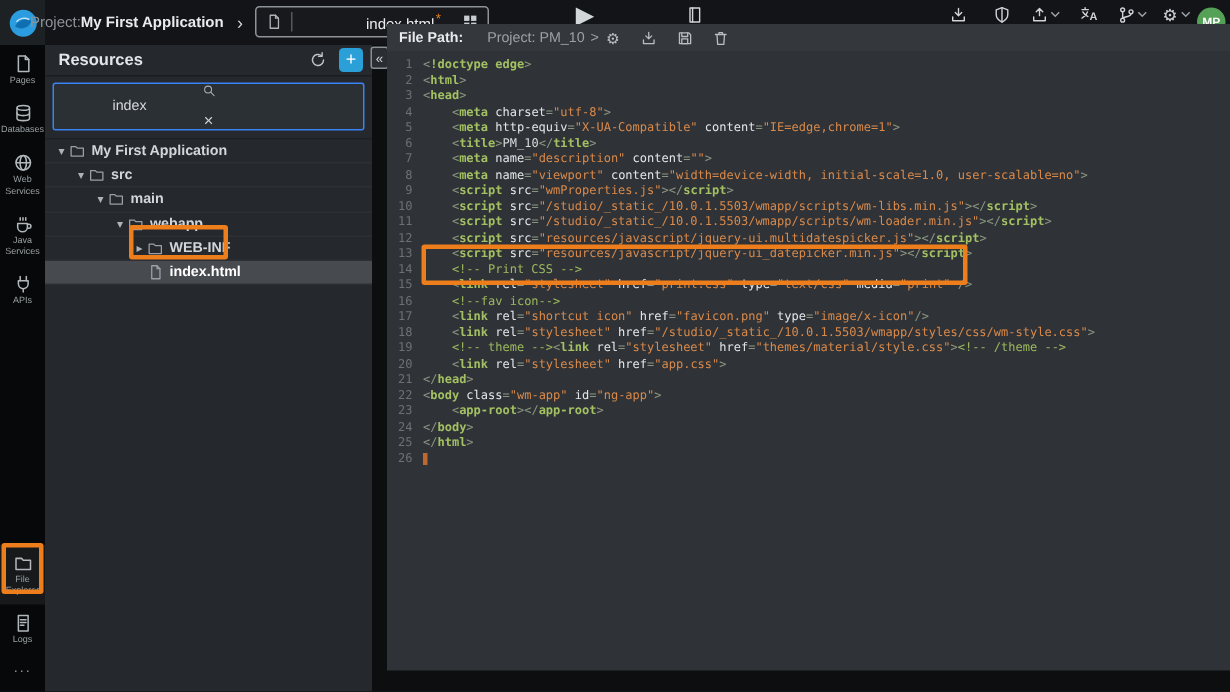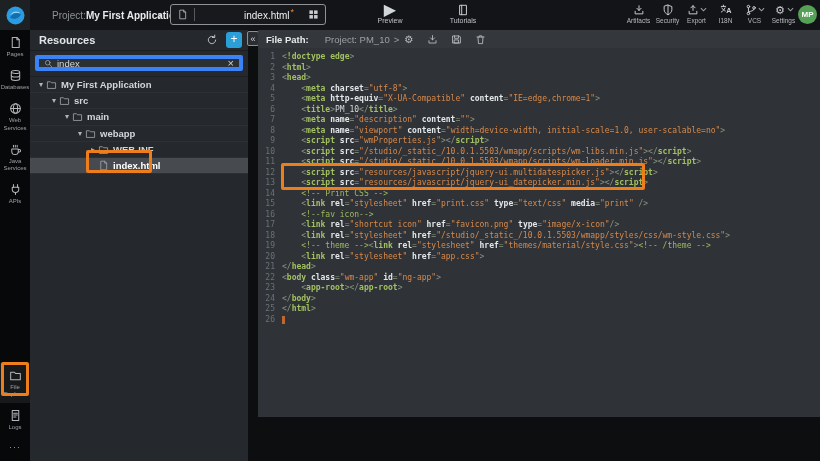--- a/index.html
+++ b/index.html
@@ -4,21 +4,21 @@
 <style>
   * { box-sizing: border-box; margin: 0; padding: 0; }
   html,body { width:820px; height:461px; overflow:hidden; background:#0c0e10;
               font-family:"Liberation Sans", sans-serif; }
   #app { position:relative; width:820px; height:461px; background:#0c0e10; }
 
   
   #topbar { position:absolute; left:0; top:0; width:820px; height:30px; background:#121417; }
   #logo-cell { position:absolute; left:0; top:0; width:30px; height:30px; background:#1e2124;
                display:flex; align-items:center; justify-content:center; cursor:pointer; }
-  #project-area { position:absolute; left:52px; top:0; height:30px; display:flex; align-items:center; }
+  #project-area { position:absolute; left:20px; top:0; height:30px; display:flex; align-items:center; }
   .project-label { color:#8d9296; font-size:10px; }
   .project-name  { color:#e8eaec; font-size:10px; font-weight:bold; }
   #project-chevron { position:absolute; left:158px; top:0; height:30px; display:flex; align-items:center;
                      color:#d6d9db; font-size:12px; }
   #file-tab { position:absolute; left:170px; top:4px; height:21px; border:1px solid #8e9398;
               border-radius:3px; background:#17191c; display:flex; align-items:center;
               padding:0 6px; gap:6px; cursor:pointer; }
   #file-tab .tab-file-icon { color:#aeb3b7; display:flex; }
   #file-tab .tab-divider { width:1px; height:13px; background:#55595d; }
   #file-tab .tab-label { color:#eceef0; font-size:10px; font-weight:normal;margin-left:43px; }
@@ -53,56 +53,56 @@
 
   
   #resources { position:absolute; left:30px; top:30px; width:218px; height:431px; background:#25292d; }
   #res-header { height:21px; display:flex; align-items:center; padding:0 6px 0 9px;
                 border-bottom:1px solid #1b1e21; }
   #res-title { flex:1; color:#e3e6e8; font-size:11px; font-weight:bold; }
   #res-refresh { color:#c2c6ca; display:flex; margin-right:8px; cursor:pointer; }
   #res-add { width:16px; height:16px; background:#2a9fd8; border-radius:3px; color:#fff;
              font-size:12px; line-height:14px; text-align:center; cursor:pointer; }
   #res-search-row { padding:4px 5px 5px; border-bottom:1px solid #1e2124; }
-  #res-search-box { height:16px; border:4px solid #3b82f6; border-radius:2px; background:#2b3034;
-                    display:flex; align-items:center; padding:0 5px; }
+  #res-search-box { height:32px; border:1px solid #3b82f6; border-radius:2px; background:#2b3034;
+                    display:flex; align-items:center; padding:0 5px;flex-direction:column; }
   #res-search-box .mag { color:#a9afb3; display:flex; }
   #res-search-input { flex:1; background:transparent; border:none; outline:none; color:#d7dadd;
                       font-size:9.5px; margin-left:4px; font-family:"Liberation Sans",sans-serif; }
   #res-search-clear { color:#cfd3d6; font-size:11px; cursor:pointer; line-height:1; }
   .tree-row { height:16.2px; display:flex; align-items:center; border-bottom:1px solid #2c3034;
               cursor:pointer; }
   .tree-arrow { width:10px; color:#aeb3b7; font-size:8px; text-align:center; flex:none; }
   .tree-icon { color:#9aa0a5; display:flex; margin-right:4px; flex:none; }
   .tree-label { color:#d3d6d9; font-size:9.5px; font-weight:bold; white-space:nowrap; }
   .tree-row.sel { background:#474b50; }
   .tree-row.sel .tree-label { color:#ffffff; }
 
   #collapse-btn { position:absolute; left:247px; top:31px; width:12px; height:15px; background:#2a2d31;
                   border:1px solid #8a8f94; border-radius:2px; color:#d3d6da; font-size:9px;
                   display:flex; align-items:center; justify-content:center; cursor:pointer; }
 
   
-  #editor { position:absolute; left:258px; top:30px; width:562px; height:387px; background:#2f3337; }
+  #editor { position:absolute; left:258px; top:16px; width:562px; height:431px; background:#2f3337; }
   #filepath { height:18px; background:#34383c; display:flex; align-items:center; padding:0 8px;
               font-size:9.5px; }
   #filepath .fp-label { color:#e8eaec; font-weight:bold; margin-right:4px; }
   #filepath .fp-project { color:#9ba0a4;padding-left:12px; }
   #filepath .fp-sep { color:#9ba0a4; margin:0 4px; }
   #filepath .fp-path { color:#e2e5e7; font-weight:bold; flex:1; }
   #filepath .fp-icons { display:flex; gap:13px; align-items:center; }
   #filepath .fp-icons span { color:#b9bec2; display:flex; cursor:pointer; }
 
   #code { position:relative; padding-top:4px; font-family:"DejaVu Sans Mono", monospace; font-size:8px; }
   .code-line { height:10.5px; line-height:10.5px; display:flex; white-space:pre; }
   .gutter { width:24px; text-align:right; padding-right:7px; color:#6b7176; flex:none;
             font-size:8px; }
   .code-text { white-space:pre; }
   .tok-t { color:#a3c162; font-weight:bold; }
-  .tok-a { color:#e4e7e9; font-weight:bold; }
+  .tok-a { color:#e4e7e9; font-weight:normal; }
   .tok-s { color:#d9894a; }
   .tok-p { color:#8b9480; }
   .tok-c { color:#9db95e; }
   .tok-x { color:#d6d9db; }
   .tok-w { color:#d6d9db; }
   .cursor { display:inline-block; width:3px; height:8px; background:#c0662f; margin-top:1px; }
 
   
   .hl-box { position:absolute; border:3px solid #ee7e1b; border-radius:2px; pointer-events:none; }
   #hl-code { left:281px; top:163px; width:364px; height:27px; }

